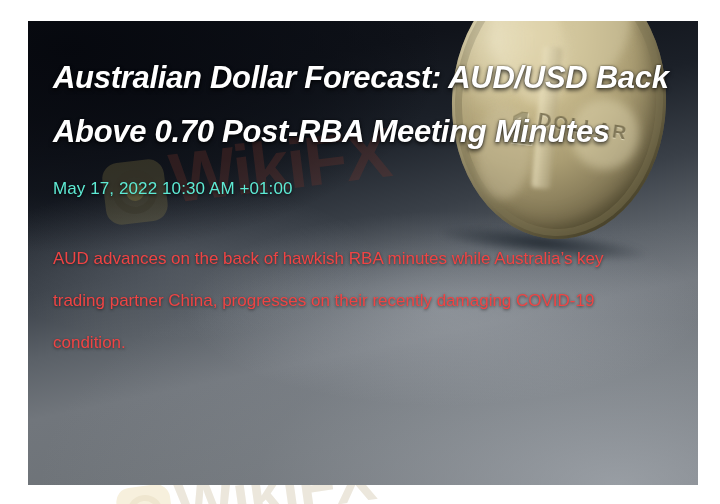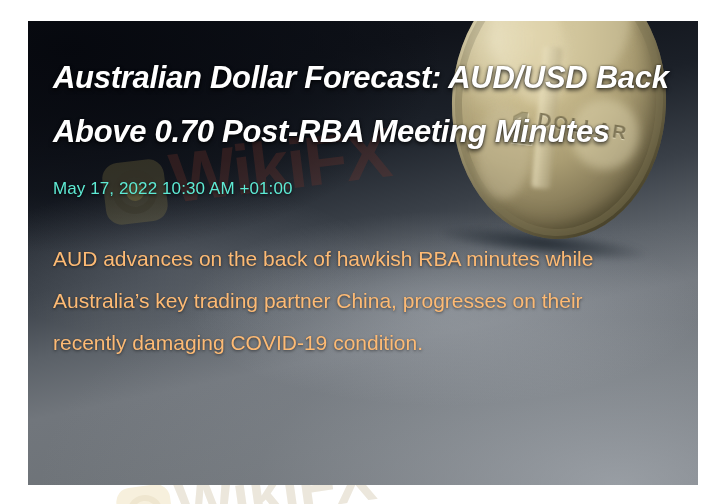--- a/index.html
+++ b/index.html
@@ -257,23 +257,23 @@
   }
   #article-timestamp {
     margin-top: 20px;
     font-size: 17px;
     color: #5eead4;
     text-shadow: 0 1px 3px rgba(0,0,0,0.75);
     letter-spacing: 0.1px;
   }
   #article-summary {
     margin-top: 39px;
-    font-size: 21px;
+    font-size: 17px;
     line-height: 42px;
-    color: #fdba74;
+    color: #ef4444;
     text-shadow: 0 1px 3px rgba(0,0,0,0.55);
     max-width: 590px;
   }
 </style>
 </head>
 <body>
 
 <div id="page-watermark-bottom">
   <div class="wm-badge">
     <div class="ap"></div>

